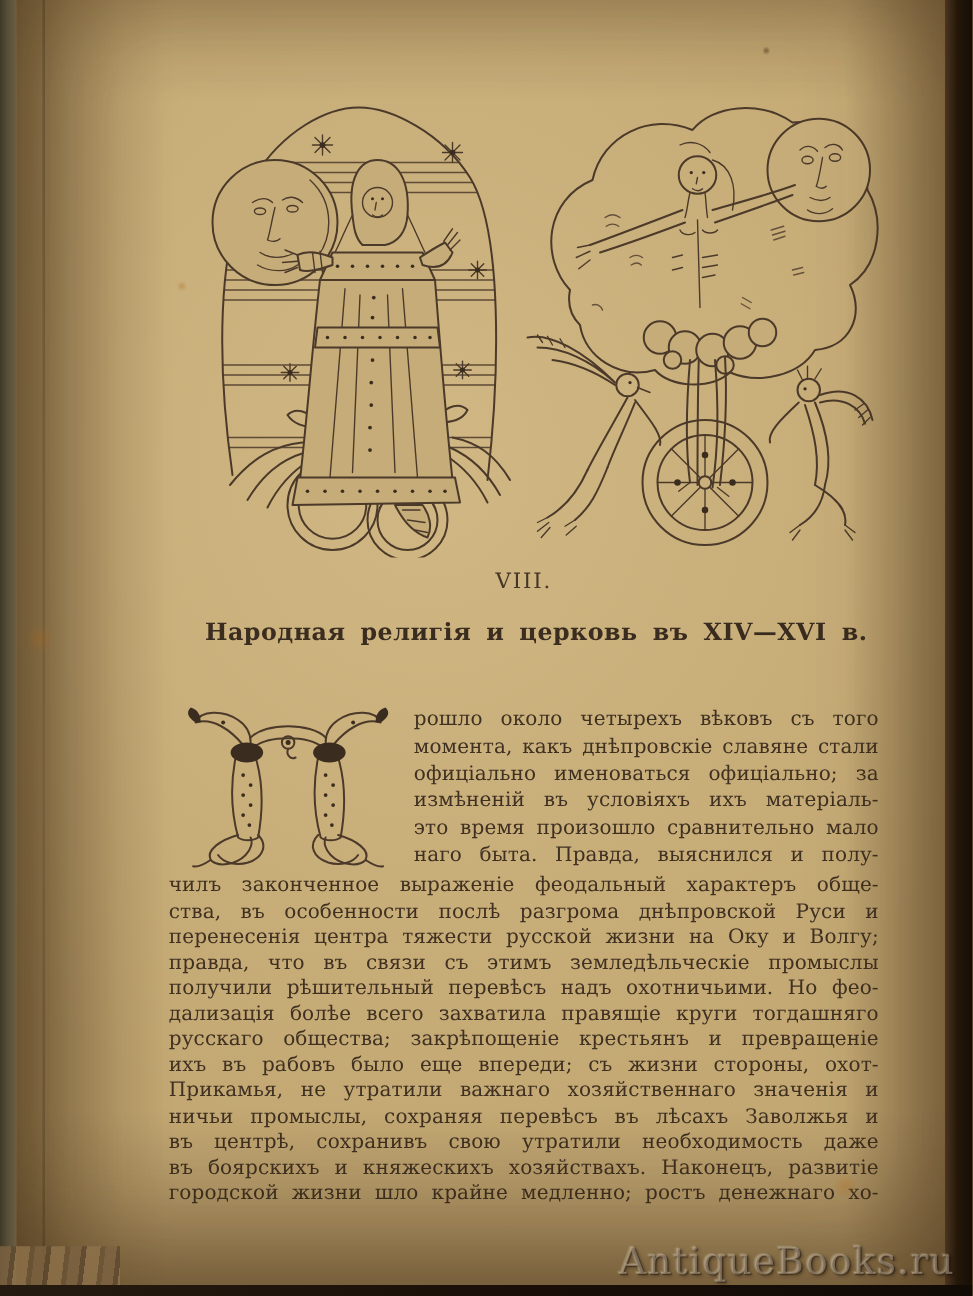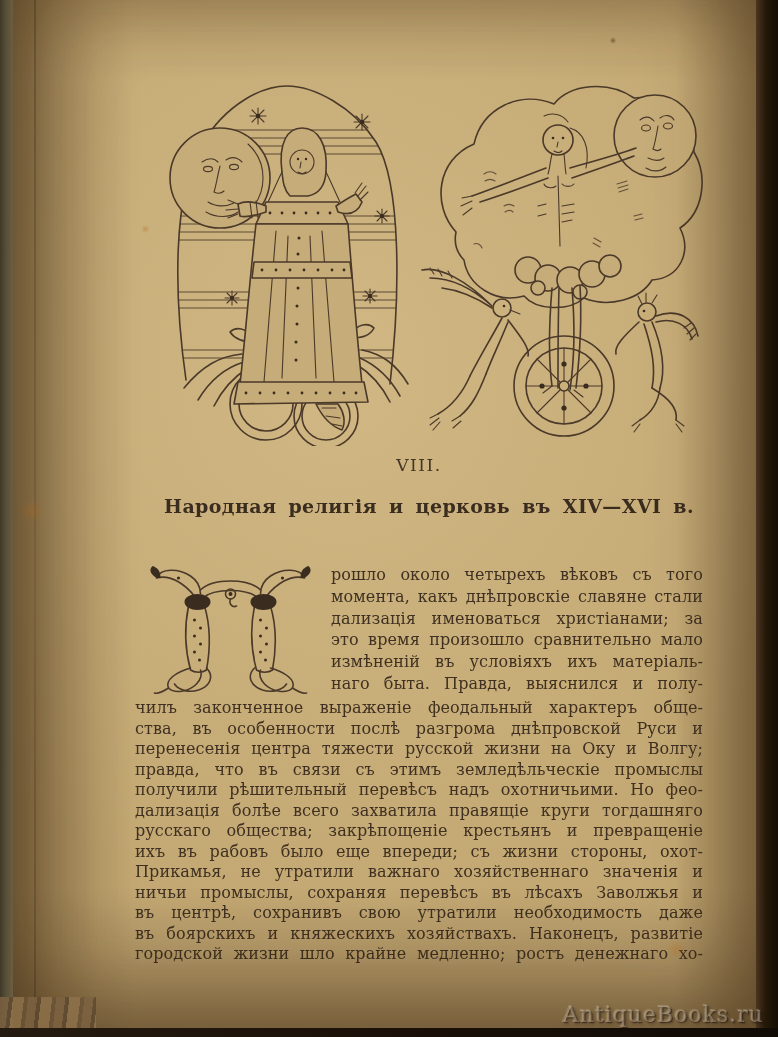--- a/index.html
+++ b/index.html
@@ -45,21 +45,21 @@
   .full-lines .line{line-height:20.5px;}
   .line{white-space:nowrap;text-align:justify;text-align-last:justify;letter-spacing:0.1px;}
   
   .illus{position:absolute;}
   .illus svg{display:block;}
   .ink{stroke:#4b392a;stroke-width:1.6;fill:none;stroke-linecap:round;stroke-linejoin:round;}
   .ink-thin{stroke:#4b392a;stroke-width:1.1;fill:none;stroke-linecap:round;}
   .ink-fill{fill:#3a2c1f;stroke:none;}
   .paper-fill{fill:#c6ac78;stroke:#4b392a;stroke-width:1.6;stroke-linejoin:round;}
   
-  .watermark{position:absolute;right:14px;bottom:10px;font-size:22px;letter-spacing:1px;
+  .watermark{position:absolute;right:14px;bottom:10px;font-size:30px;letter-spacing:1px;
     color:rgba(219,203,178,0.38);
     text-shadow:1px 1px 1px rgba(25,15,8,0.55), 2px 2px 3px rgba(25,15,8,0.35), -1px -1px 1px rgba(255,250,235,0.22);}
   .vignette{position:absolute;inset:0;pointer-events:none;
     box-shadow:inset -30px -40px 80px rgba(60,40,18,0.28), inset 40px 0 80px rgba(70,50,25,0.18);}
 </style>
 </head>
 <body>
 
 <div class="photo">
 
@@ -320,23 +320,23 @@
                 <circle cx="116" cy="76" r="1.5"></circle>
                 <circle cx="122" cy="84" r="1.5"></circle>
                 <circle cx="116" cy="92" r="1.5"></circle>
                 <circle cx="121" cy="100" r="1.5"></circle>
             </g>
           </svg>
         </div>
         <div class="indent-lines">
           <div class="line">рошло около четырехъ вѣковъ съ того</div>
           <div class="line">момента, какъ днѣпровскіе славяне стали</div>
-          <div class="line">дализація именоваться христіанами; за</div>
+          <div class="line">офиціально именоваться офиціально; за</div>
+          <div class="line">измѣненій въ условіяхъ ихъ матеріаль-</div>
           <div class="line">это время произошло сравнительно мало</div>
-          <div class="line">измѣненій въ условіяхъ ихъ матеріаль-</div>
           <div class="line">наго быта. Правда, выяснился и полу-</div>
         </div>
       </div>
       <div class="full-lines">
         <div class="line">чилъ законченное выраженіе феодальный характеръ обще-</div>
         <div class="line">ства, въ особенности послѣ разгрома днѣпровской Руси и</div>
         <div class="line">перенесенія центра тяжести русской жизни на Оку и Волгу;</div>
         <div class="line">правда, что въ связи съ этимъ земледѣльческіе промыслы</div>
         <div class="line">получили рѣшительный перевѣсъ надъ охотничьими. Но фео-</div>
         <div class="line">дализація болѣе всего захватила правящіе круги тогдашняго</div>

